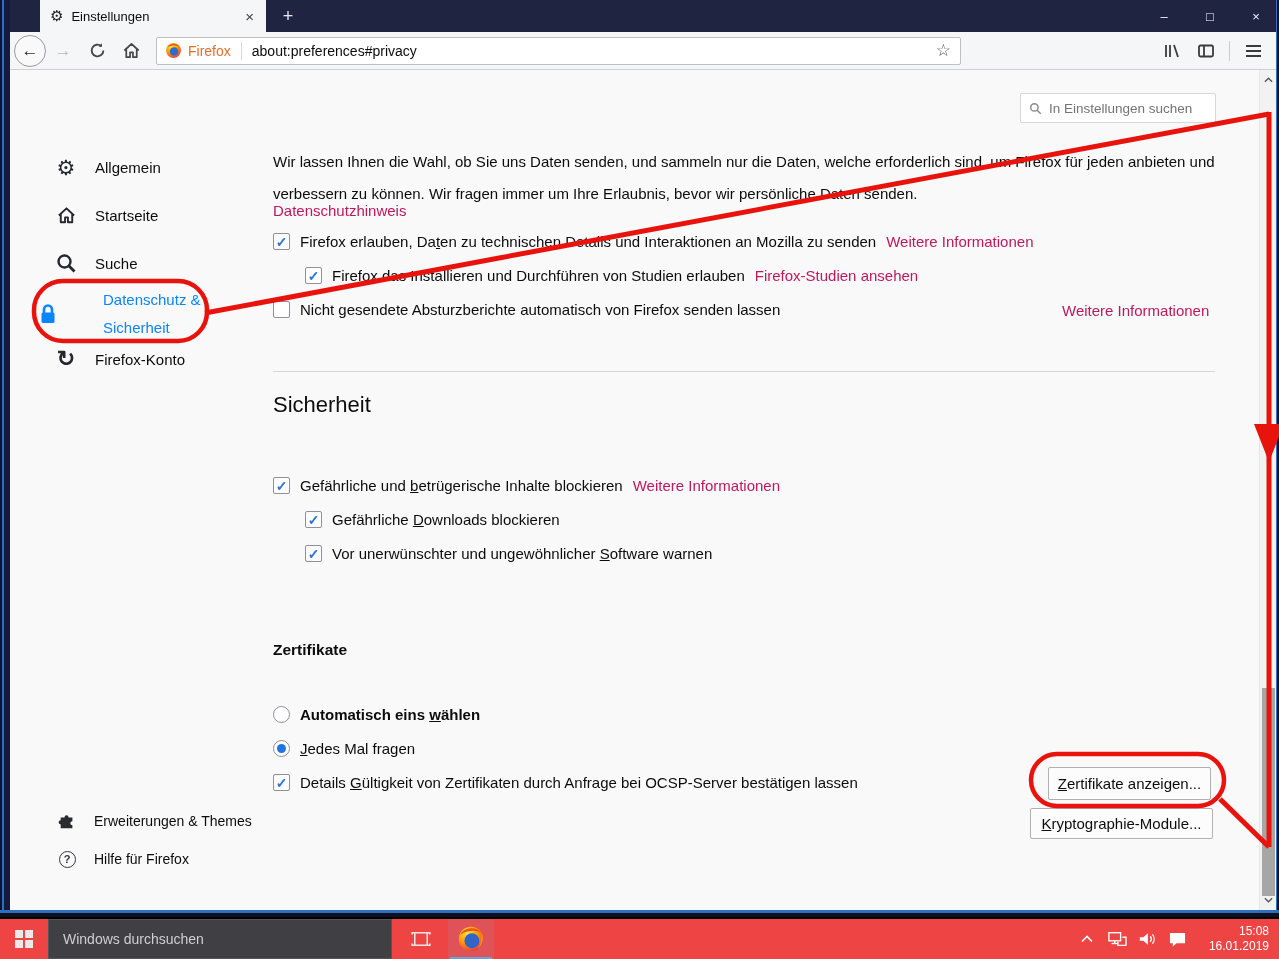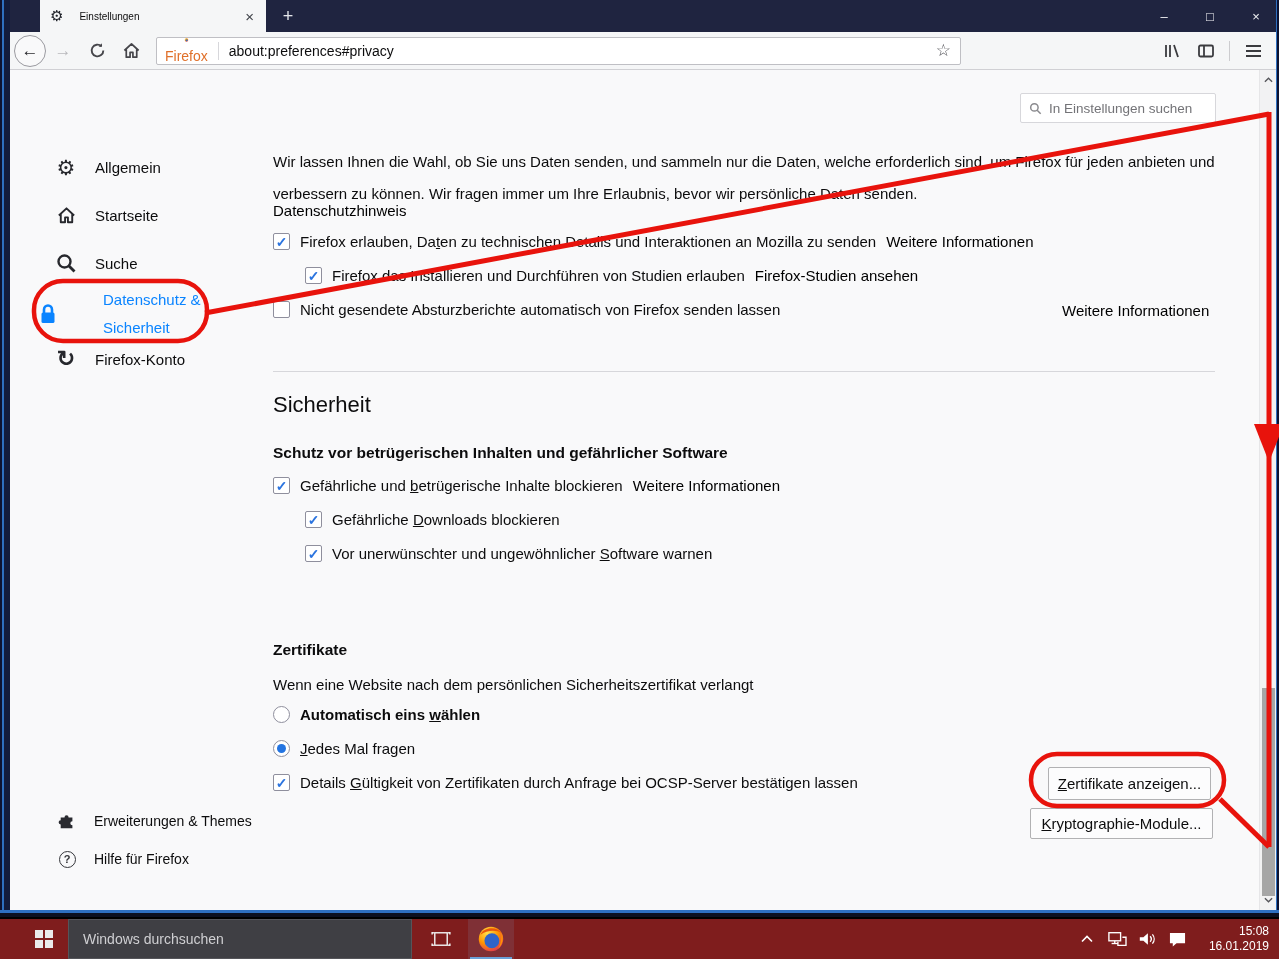--- a/index.html
+++ b/index.html
@@ -14,38 +14,38 @@
   .frame-right { position:absolute; top:0; right:0; width:3px; height:917px; z-index:5;
     background:linear-gradient(90deg,#2e6fc0 0 1px,#0d1230 1px 3px); }
   .frame-bottom { position:absolute; left:0; bottom:0; width:1279px; height:7px; z-index:6;
     background:linear-gradient(#2e6fc0 0 3px,#0c1020 3px 100%); }
 
   
   .tabbar { position:absolute; top:0; left:0; width:1279px; height:32px; background:#1f2440; z-index:4; }
   .tab { position:absolute; left:40px; top:0; width:226px; height:32px; background:#f5f6f7;
          display:flex; align-items:center; padding:0 8px 0 10px; }
   .tab .gear-glyph { font-size:15px; color:#20232a; margin-right:8px; }
-  .tab-title { font-size:10px; color:#0c0c0d; flex:1; white-space:nowrap; overflow:hidden;margin-left:8px; }
+  .tab-title { font-size:13px; color:#0c0c0d; flex:1; white-space:nowrap; overflow:hidden; }
   .tab-close { font-size:15px; color:#40434a; padding:0 4px; cursor:default; }
   .newtab { position:absolute; left:272px; top:0; width:32px; height:32px; color:#e4e6ea;
             font-size:18px; display:flex; align-items:center; justify-content:center; }
   .wincontrols { position:absolute; right:0; top:0; height:32px; display:flex; }
   .wincontrols span { width:46px; height:32px; color:#f2f3f5; display:flex; align-items:center;
                       justify-content:center; font-size:13px; }
 
   
   .navbar { position:absolute; top:32px; left:10px; right:3px; height:38px; background:#f5f6f7;
             border-bottom:1px solid #d0d0d4; display:flex; align-items:center; z-index:3; }
   .navbtn { width:30px; height:30px; display:flex; align-items:center; justify-content:center; margin:0 2px; }
   .back-circle { width:32px; height:32px; border:1px solid #9a9aa0; border-radius:50%; background:#f9f9fa;
                  display:flex; align-items:center; justify-content:center; margin-left:4px; font-size:17px; color:#2a2a2e; }
   .fwd { font-size:17px; color:#b8b8bc; }
   .urlbar { height:28px; flex:0 0 805px; margin-left:8px; background:#fff; border:1px solid #bfbfc4;
             border-radius:2px; display:flex; align-items:center; }
-  .urlchip { display:flex; align-items:center; gap:6px; padding:0 10px 0 8px; height:100%;flex-direction:column; }
+  .urlchip { display:flex; align-items:center; gap:6px; padding:0 10px 0 8px; height:100%; }
   .urlchip .brand { color:#e0702a; font-size:14px; }
   .urlsep { width:1px; height:18px; background:#d7d7db; }
   .urltext { font-size:14px; color:#0c0c0d; padding-left:10px; flex:1; }
   .star { font-size:17px; color:#55555a; padding-right:9px; }
   .toolicons { display:flex; align-items:center; margin-left:auto; margin-right:6px; }
   .toolsep { width:1px; height:20px; background:#cccccf; margin:0 6px; }
   .hamburger { display:flex; flex-direction:column; gap:3px; }
   .hamburger i { display:block; width:15px; height:2px; background:#3b3b3f; }
 
   
@@ -60,21 +60,21 @@
   .help-circle { width:17px; height:17px; border:1.6px solid #35363a; border-radius:50%; font-size:11px;
                  display:flex; align-items:center; justify-content:center; color:#35363a; font-weight:bold; }
 
   
   .prefsearch { position:absolute; top:23px; left:1010px; width:196px; height:30px; background:#fff;
                 border:1px solid #d7d7db; border-radius:2px; display:flex; align-items:center; gap:7px; padding:0 8px; }
   .prefsearch span { color:#737377; font-size:13.5px; }
 
   
   .para { font-size:15px; color:#0c0c0d; line-height:32px; }
-  .link { color:#000000; font-size:15px; text-decoration:none; cursor:pointer; }
+  .link { color:#be185d; font-size:15px; text-decoration:none; cursor:pointer; }
   .h1 { font-size:22px; font-weight:300; color:#0c0c0d; }
   .h2 { font-size:15.5px; font-weight:bold; color:#0c0c0d; }
   .divider { position:absolute; height:1px; background:#d7d7db; }
 
   .row { position:absolute; display:flex; align-items:center; gap:10px; font-size:15px; color:#0c0c0d; }
   .checkbox { width:17px; height:17px; background:#fff; border:1px solid #8f8f9d; border-radius:2px;
               display:flex; align-items:center; justify-content:center; flex:none; }
   .checkbox .mk { color:#2b74df; font-size:14px; font-weight:bold; line-height:1; }
   .radio { width:17px; height:17px; border:1px solid #8f8f9d; border-radius:50%; background:#fff;
            display:flex; align-items:center; justify-content:center; flex:none; }
@@ -85,21 +85,21 @@
   .btn { position:absolute; background:#fcfcfd; border:1px solid #b1b1b3; border-radius:2px;
          font-size:15px; color:#0c0c0d; display:flex; align-items:center; justify-content:center; }
 
   
   .scrollbar { position:absolute; top:0; right:0; width:17px; height:840px; background:#f2f2f3; border-left:1px solid #e6e6e8; }
   .sb-arrow { position:absolute; left:0; width:17px; height:16px; color:#55555a; font-size:10px;
               display:flex; align-items:center; justify-content:center; }
   .sb-thumb { position:absolute; left:2px; width:13px; top:618px; height:208px; background:#a6a6a6; }
 
   
-  .taskbar { position:absolute; left:0; bottom:0; width:1279px; height:40px; background:#7f1d1d; display:flex; align-items:stretch; z-index:10;padding-left:20px; }
+  .taskbar { position:absolute; left:0; bottom:0; width:1279px; height:40px; background:#ef4444; display:flex; align-items:stretch; z-index:10; }
   .startbtn { width:48px; display:flex; align-items:center; justify-content:center; }
   .start-grid { display:grid; grid-template-columns:8px 8px; grid-template-rows:8px 8px; gap:2px; }
   .start-grid i { background:#eaeaea; }
   .tb-search { width:344px; background:#3f3f44; border:1px solid #55555a; display:flex; align-items:center;
                padding-left:14px; color:#cfcfd2; font-size:14px; }
   .tb-tile { width:46px; display:flex; align-items:center; justify-content:center; position:relative; }
   .tb-ff { background:rgba(125,170,215,0.14); }
   .tb-ff::after { content:""; position:absolute; left:2px; right:2px; bottom:0; height:2px; background:#6aa1d8; }
   .tray { margin-left:auto; display:flex; align-items:center; gap:6px; padding-right:10px; }
   .tray-icn { width:24px; height:24px; display:flex; align-items:center; justify-content:center; color:#fff; }
@@ -274,21 +274,20 @@
       </div>
       <div class="row" style="top:231px;left:263px;">
         <span class="checkbox"></span>
         <span><span>Nicht </span><span class="ak">g</span><span>esendete Absturzberichte automatisch von Firefox senden lassen</span></span>
       </div>
       <a class="abs link" style="top:232px;left:1052px;">Weitere Informationen</a>
 
       <div class="divider" style="top:301px;left:263px;width:942px;"></div>
 
       <div class="abs h1" style="top:322px;left:263px;">Sicherheit</div>
-      <div class="abs h2" style="top:374px;left:263px;">Schutz vor betrügerischen Inhalten und gefährlicher Software</div>
 
       <div class="row" style="top:407px;left:263px;">
         <span class="checkbox">
             <span class="mk">✓</span>
           </span>
         <span><span>Gefährliche und </span><span class="ak">b</span><span>etrügerische Inhalte blockieren</span></span>
         <a class="link">Weitere Informationen</a>
       </div>
       <div class="row" style="top:441px;left:295px;">
         <span class="checkbox">
@@ -297,21 +296,20 @@
         <span><span>Gefährliche </span><span class="ak">D</span><span>ownloads blockieren</span></span>
       </div>
       <div class="row" style="top:475px;left:295px;">
         <span class="checkbox">
             <span class="mk">✓</span>
           </span>
         <span><span>Vor unerwünschter und ungewöhnlicher </span><span class="ak">S</span><span>oftware warnen</span></span>
       </div>
 
       <div class="abs h2" style="top:571px;left:263px;">Zertifikate</div>
-      <div class="abs para" style="top:604px;left:263px;line-height:22px;">Wenn eine Website nach dem persönlichen Sicherheitszertifikat verlangt</div>
 
       <div class="row" style="top:636px;left:263px;font-weight:bold;">
         <span class="radio">
             <span class="dot"></span>
           </span>
         <span><span>Automatisch eins </span><span class="ak">w</span><span>ählen</span></span>
       </div>
       <div class="row" style="top:670px;left:263px;">
         <span class="radio sel">
             <span class="dot"></span>

